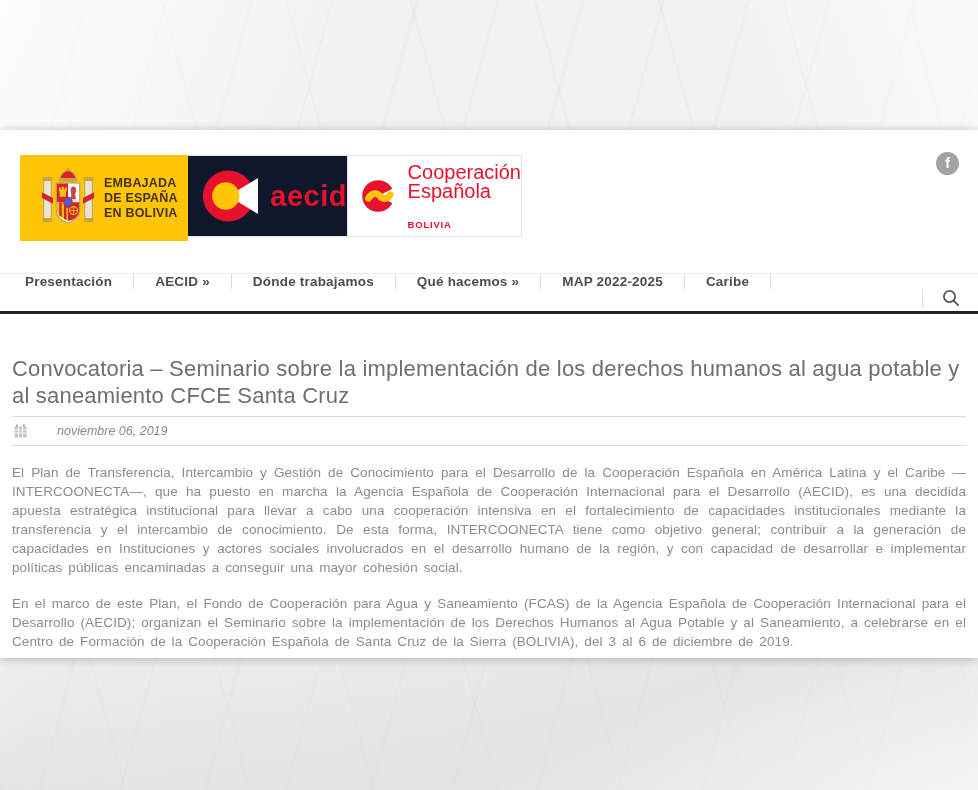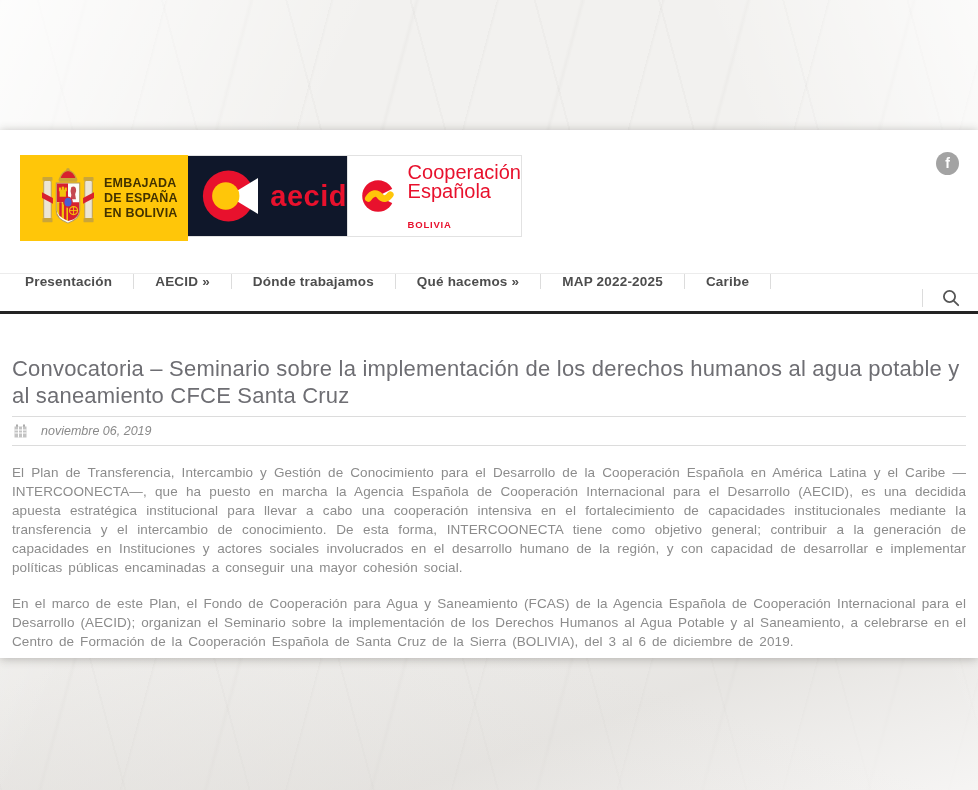--- a/index.html
+++ b/index.html
@@ -74,21 +74,21 @@
   }
   
   .article { padding: 0 12px; }
   .article h1 {
     margin: 41px 0 0 0; font-size: 22px; font-weight: 400; color: #6e6e73;
     line-height: 27px; letter-spacing: .2px;
   }
   .rule { border: none; border-top: 1px solid #dcdcdc; margin: 0; }
   .rule-1 { margin-top: 7px; }
   .date-row { display: flex; align-items: center; height: 28px; padding-left: 2px; }
-  .date-row .date { margin-left: 14px; font-size: 12.5px; font-style: italic; color: #8a8a8a; }
+  .date-row .date { margin-left: 30px; font-size: 12.5px; font-style: italic; color: #8a8a8a; }
   .article p {
     margin: 17px 0 0 0; font-size: 13.5px; line-height: 19px; color: #8c8c8c;
     text-align: justify; word-spacing: 2px; letter-spacing: .1px;
   }
 </style>
 </head>
 <body>
 
 <div class="sheet">
 

